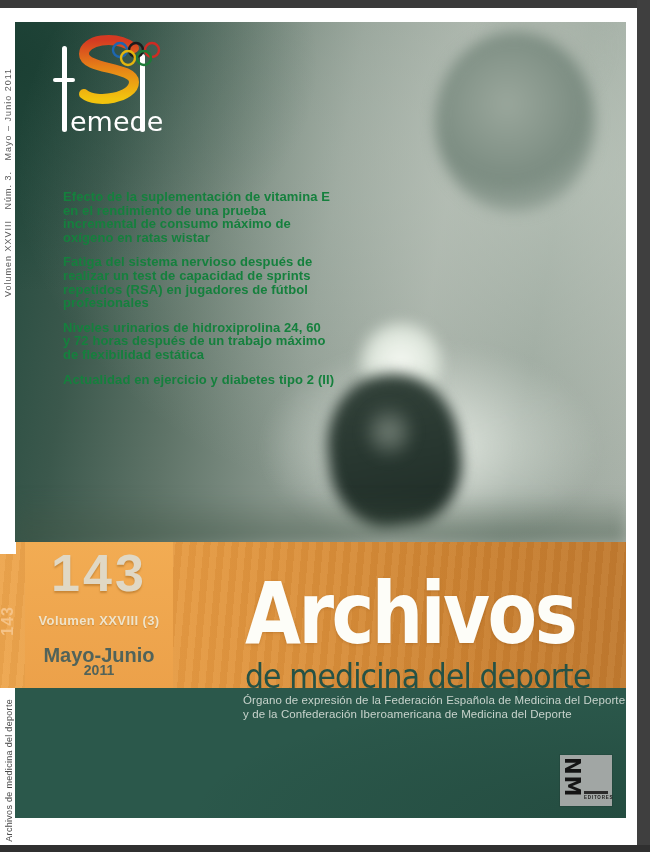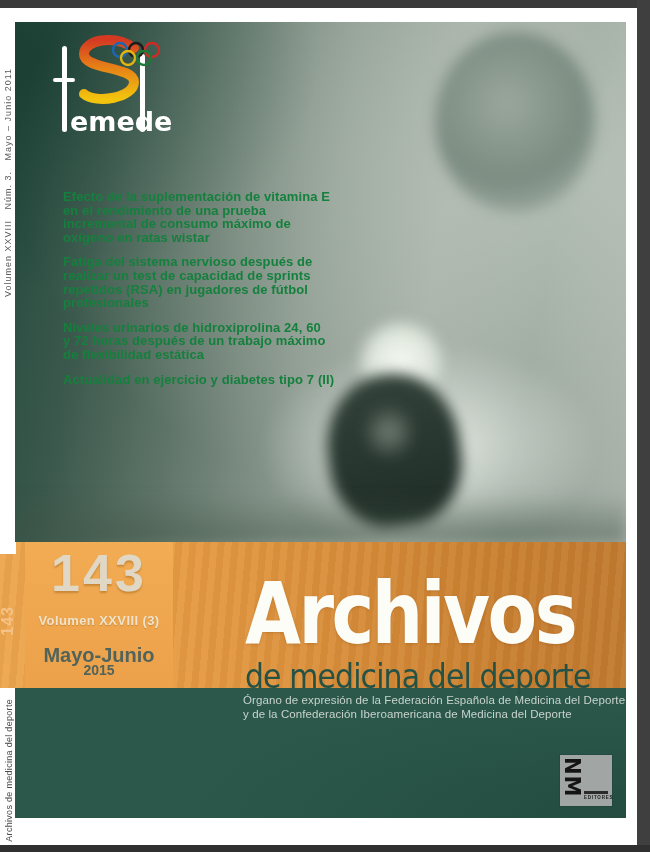--- a/index.html
+++ b/index.html
@@ -44,21 +44,21 @@
   .sock{left:345px;top:300px;width:82px;height:80px;border-radius:50%;
     background:radial-gradient(circle,#f6f9f3 0%,#dfe7dd 50%,rgba(223,231,221,0) 100%);}
   .shoe{left:313px;top:352px;width:132px;height:152px;border-radius:48% 48% 42% 42%;
     background:linear-gradient(175deg,#33423a 0%,#27362f 55%,#1f2c26 100%);transform:rotate(-7deg);}
   .shoe-lace{left:350px;top:380px;width:48px;height:60px;border-radius:50%;
     background:radial-gradient(circle, rgba(190,200,188,.5), rgba(190,200,188,0) 75%);}
   .ground{left:0;bottom:0;width:100%;height:48px;filter:blur(6px);
     background:linear-gradient(180deg, rgba(70,90,74,0) 0%, rgba(64,84,68,.5) 100%);}
 
   
-  .logo{position:absolute;left:48px;top:32px;width:130px;height:120px;z-index:5;font-weight:bold;}
+  .logo{position:absolute;left:48px;top:32px;width:130px;height:120px;z-index:5;}
 
   
   .toc{position:absolute;left:63px;top:190px;width:326px;z-index:5;}
   .toc .article{
     font-size:13px;line-height:13.6px;font-weight:bold;color:#15803d;
     white-space:pre-line;margin-bottom:11px;letter-spacing:.1px;
   }
 
   
   .band-orange{
@@ -161,31 +161,31 @@
 en el rendimiento de una prueba
 incremental de consumo máximo de
 oxígeno en ratas wistar</div>
   <div class="article">Fatiga del sistema nervioso después de
 realizar un test de capacidad de sprints
 repetidos (RSA) en jugadores de fútbol
 profesionales</div>
   <div class="article">Niveles urinarios de hidroxiprolina 24, 60
 y 72 horas después de un trabajo máximo
 de flexibilidad estática</div>
-  <div class="article">Actualidad en ejercicio y diabetes tipo 7 (II)</div>
+  <div class="article">Actualidad en ejercicio y diabetes tipo 2 (II)</div>
 </div>
 
 <div class="band-orange"></div>
 <div class="band-notch"></div>
 
 <div class="issue-box">
   <div class="issue-number">143</div>
   <div class="issue-volume">Volumen XXVIII (3)</div>
   <div class="issue-months">Mayo-Junio</div>
-  <div class="issue-year">2015</div>
+  <div class="issue-year">2011</div>
 </div>
 
 <div class="masthead">
   <div><span class="masthead-title">Archivos</span></div>
   <div><span class="masthead-subtitle">de medicina del deporte</span></div>
 </div>
 
 <div class="band-green">
   <div class="affiliation">Órgano de expresión de la Federación Española de Medicina del Deporte
 y de la Confederación Iberoamericana de Medicina del Deporte</div>

